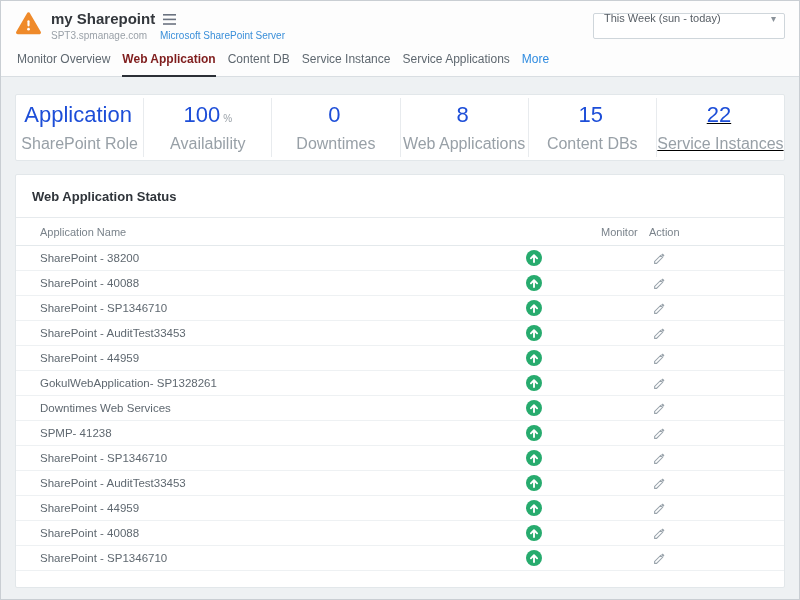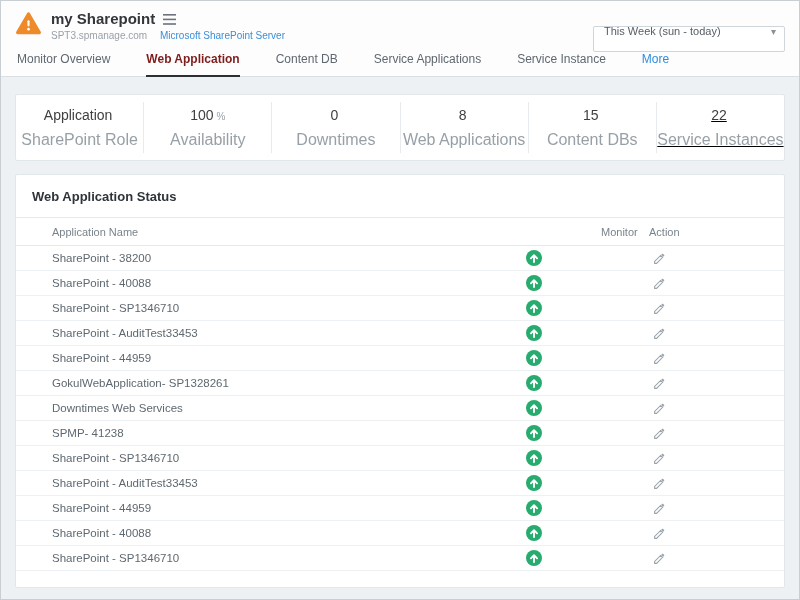--- a/index.html
+++ b/index.html
@@ -26,37 +26,37 @@
   }
   .topbar-left { display:flex; align-items:flex-start; gap:9px; }
   .warn-icon { margin-top:1px; line-height:0; }
   .title-row { display:flex; align-items:center; gap:8px; }
   .page-title { font-size:15px; font-weight:bold; color:#33373c; }
   .hamburger { line-height:0; cursor:pointer; margin-top:1px; }
   .sub-row { margin-top:3px; font-size:10px; }
   .host { color:#9aa1a8; margin-right:10px; }
   .server-link { color:#3a8fd9; text-decoration:none; cursor:pointer; }
   .time-select {
-    margin-top:16px;
+    margin-top:3px;
     border:1px solid #cfd6db; border-radius:2px;
     background:#fff;
     height:26px; width:192px;
     display:flex; align-items:center; justify-content:space-between;
     padding:0 8px 16px 10px;
     font-size:11px; color:#565d64;
     cursor:pointer;
   }
   .time-select .caret { color:#8a9299; font-size:10px; }
 
   
   .tabbar {
     background:#fdfdfd;
     border-bottom:1px solid #d9dee2;
     padding:0 16px;
-    display:flex; align-items:flex-end; gap:36px;
+    display:flex; align-items:flex-end; gap:12px;
     height:30px;
   }
   .tab {
     font-size:12px; color:#5f6870;
     padding-bottom:9px;
     border-bottom:2px solid transparent;
     margin-bottom:-1px;
     cursor:pointer; white-space:nowrap;
   }
   .tab.active { color:#7f1d1d; font-weight:bold; border-bottom-color:#2b2f36; }
@@ -69,41 +69,41 @@
     border:1px solid #e2e7ea; border-radius:2px;
     height:67px;
     display:flex; align-items:center;
   }
   .stat {
     flex:1; text-align:center;
     border-right:1px solid #e8ebee;
     padding:4px 0;
   }
   .stat:last-child { border-right:none;text-decoration:underline; }
-  .stat-value { font-size:14px; color:#404040; }
+  .stat-value { font-size:22px; color:#1d4ed8; }
   .stat-suffix { font-size:10px; color:#9aa1a8; margin-left:3px; }
   .stat-label { font-size:16px; color:#98a0a7; margin-top:7px; }
 
   
   .table-card {
     margin:13px 14px 0 14px;
     background:#fff;
     border:1px solid #e2e7ea; border-radius:2px;
     padding-bottom:16px;
   }
   .table-title {
     font-size:13px; font-weight:bold; color:#2f343a;
     padding:14px 16px 13px 16px;
     border-bottom:1px solid #e6eaed;
   }
   .trow {
     display:grid;
     grid-template-columns:1fr 70px 80px 90px;
     align-items:center;
-    padding:0 45px 0 36px;
+    padding:0 45px 0 24px;
     height:25px;
     border-bottom:1px solid #eef1f3;
   }
   .thead-row {
     height:28px;
     font-size:11px; color:#7a838b;
     border-bottom:1px solid #e4e9ec;
   }
   .thead-row .col-status { padding-left:32px; }
   .cell-name { font-size:11.5px; color:#5f6870; overflow:hidden; white-space:nowrap; text-overflow:ellipsis; }
@@ -146,22 +146,22 @@
     <div class="time-select">
       <span>This Week (sun - today)</span>
       <span class="caret">▾</span>
     </div>
   </div>
 
   <nav class="tabbar">
       <span class="tab"><span>Monitor Overview</span></span>
       <span class="tab active"><span>Web Application</span></span>
       <span class="tab"><span>Content DB</span></span>
+      <span class="tab"><span>Service Instance</span></span>
       <span class="tab"><span>Service Applications</span></span>
-      <span class="tab"><span>Service Instance</span></span>
       <span class="tab link"><span>More</span></span>
     </nav>
 
   <section class="stats-card">
       <div class="stat">
       <div>
         <span class="stat-value">Application</span><span class="stat-suffix"></span>
       </div>
       <div class="stat-label">SharePoint Role</div>
     </div>

